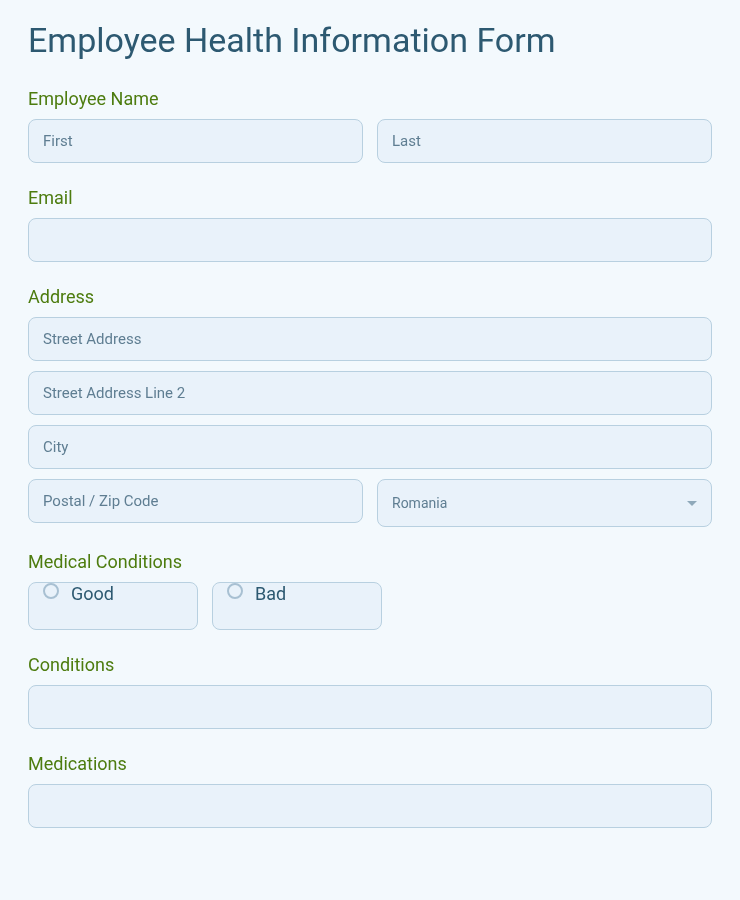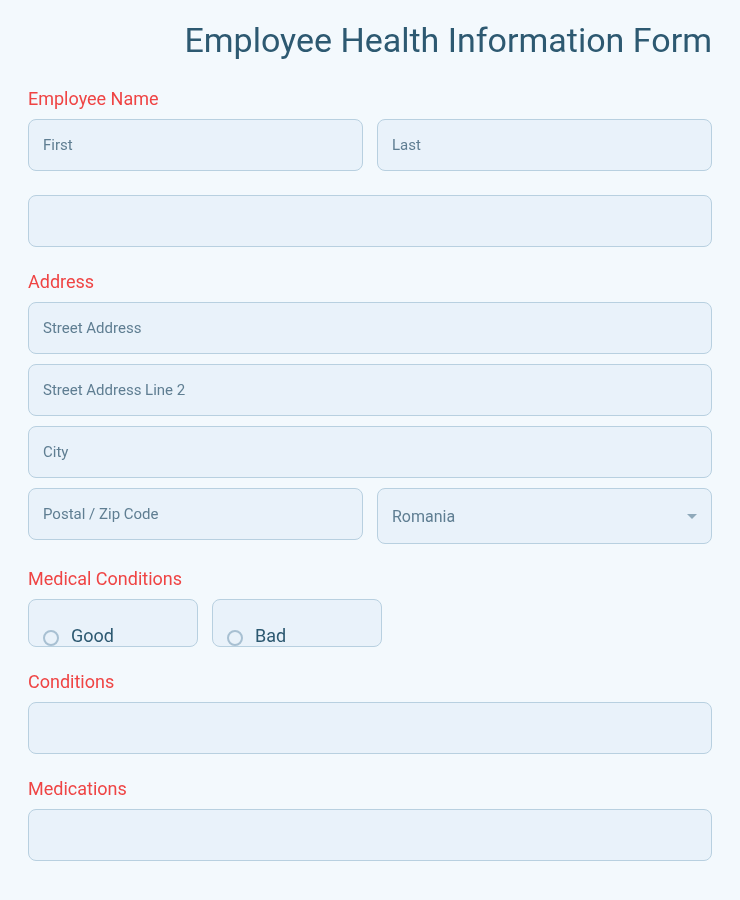--- a/index.html
+++ b/index.html
@@ -11,62 +11,62 @@
       font-family: -apple-system, BlinkMacSystemFont, "Segoe UI", Roboto, Helvetica, Arial, sans-serif;
       background: #f3f9fd;
       width: 740px;
       height: 900px;
       padding: 20px 28px;
       color: #2d5971;
     }
     h1 {
       font-size: 34px;
       font-weight: 400;
-      text-align: right;
+      text-align: left;
       color: #2d5971;
       margin-bottom: 28px;
     }
     .label {
       font-size: 18px;
-      color: #ef4444;
+      color: #4d7c0f;
       margin-bottom: 10px;
       display: block;
     }
     .field-group {
       margin-bottom: 24px;
     }
     .row {
       display: flex;
       gap: 14px;
     }
     .col {
       flex: 1;
     }
     input[type="text"], .text-input {
       width: 100%;
-      height: 52px;
+      height: 44px;
       background: #e9f2fa;
       border: 1px solid #b8d0e0;
       border-radius: 8px;
       padding: 0 14px;
       font-size: 15px;
       color: #5f7e92;
       font-family: inherit;
     }
     input[type="text"]::placeholder {
       color: #5f7e92;
     }
     .select {
       width: 100%;
-      height: 56px;
+      height: 48px;
       background: #e9f2fa;
       border: 1px solid #b8d0e0;
       border-radius: 8px;
       padding: 0 14px;
-      font-size: 16px;
+      font-size: 14px;
       color: #5f7e92;
       display: flex;
       align-items: center;
       justify-content: space-between;
       cursor: pointer;
     }
     .caret {
       width: 0;
       height: 0;
       border-left: 5px solid transparent;
@@ -83,21 +83,21 @@
       gap: 14px;
     }
     .radio-box {
       width: 170px;
       height: 48px;
       background: #e9f2fa;
       border: 1px solid #b8d0e0;
       border-radius: 8px;
       padding: 0 14px;
       display: flex;
-      align-items: flex-end;
+      align-items: flex-start;
       gap: 12px;
       cursor: pointer;
     }
     .radio-circle {
       width: 16px;
       height: 16px;
       border: 2px solid #a8c0d2;
       border-radius: 50%;
       flex-shrink: 0;
     }
@@ -123,20 +123,21 @@
     <div class="col">
       <input type="text" placeholder="First" style="">
     </div>
     <div class="col">
       <input type="text" placeholder="Last" style="">
     </div>
   </div>
 </div>
 
 <div class="field-group">
+  <span class="label">Email</span>
   <input type="text" style="">
 </div>
 
 <div class="field-group">
   <span class="label">Address</span>
   <div class="stack">
     <input type="text" placeholder="Street Address" style="">
     <input type="text" placeholder="Street Address Line 2" style="">
     <div class="row">
       <div class="col">

